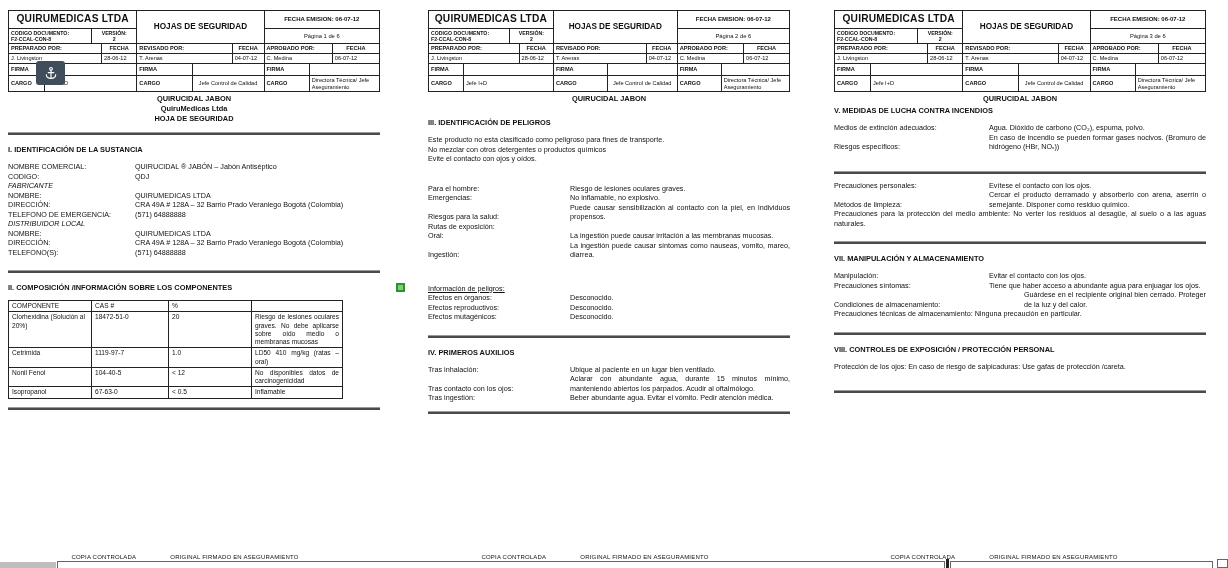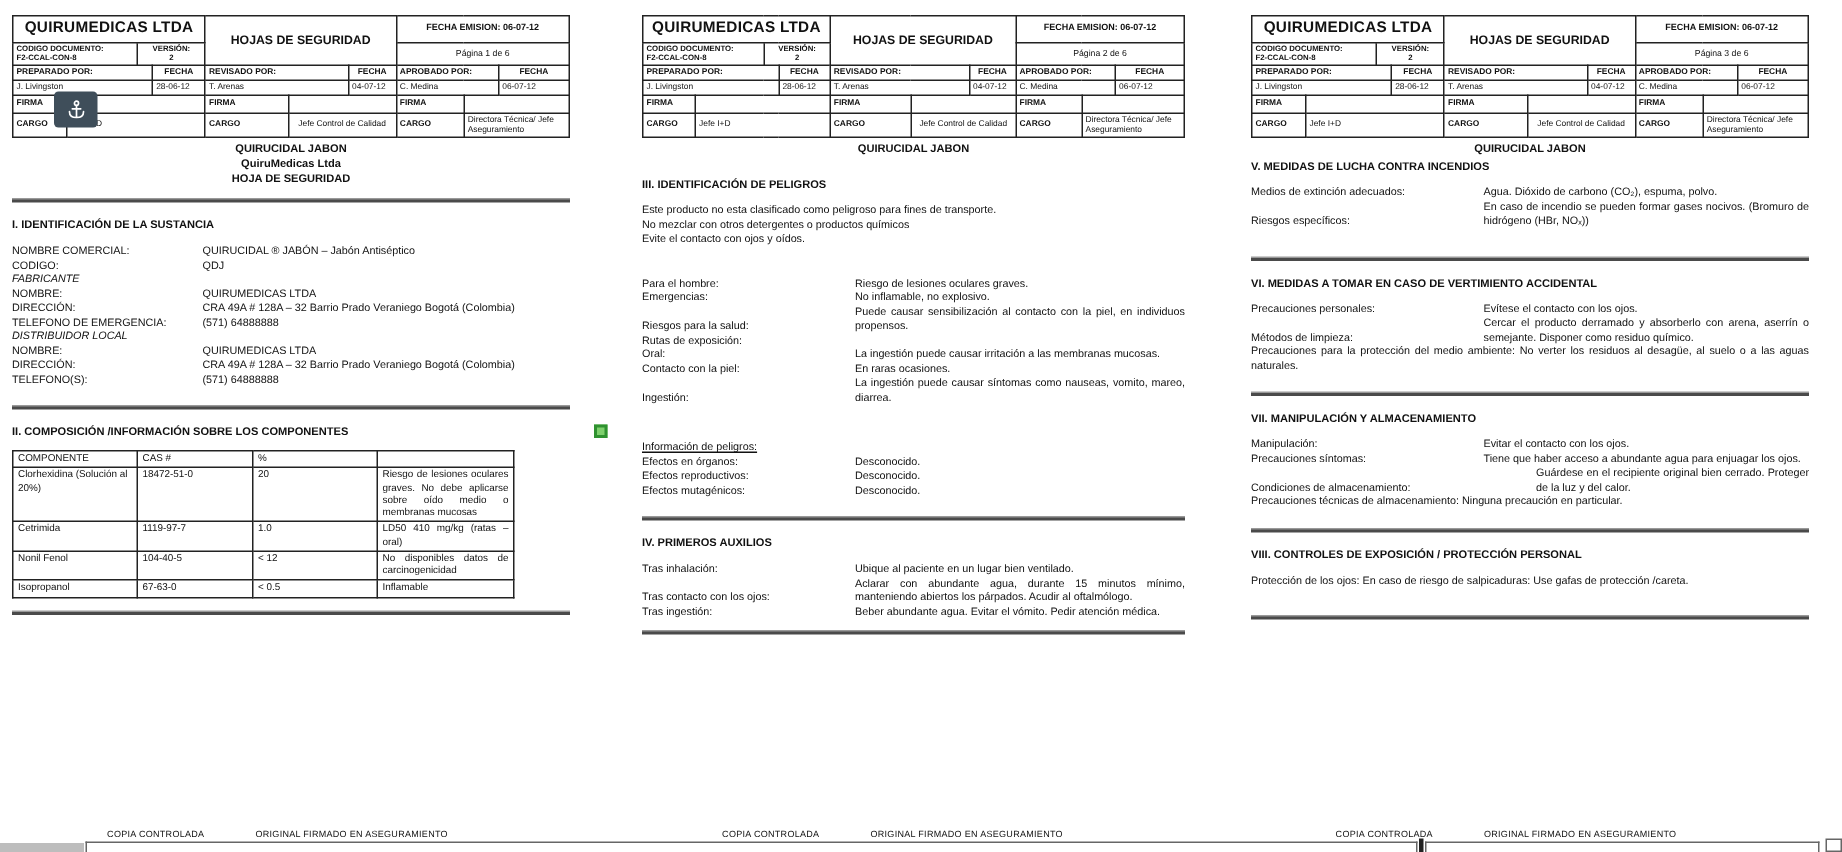--- a/index.html
+++ b/index.html
@@ -319,24 +319,20 @@
         </div>
       <div class="frow">
           <div class="lbl">Rutas de exposición:</div>
           <div class="val"></div>
         </div>
       <div class="frow">
           <div class="lbl">Oral:</div>
           <div class="val">La ingestión puede causar irritación a las membranas mucosas.</div>
         </div>
       <div class="frow">
-          <div class="lbl">Contacto con la piel:</div>
-          <div class="val">En raras ocasiones.</div>
-        </div>
-      <div class="frow">
           <div class="lbl">Ingestión:</div>
           <div class="val">La ingestión puede causar síntomas como nauseas, vomito, mareo, diarrea.</div>
         </div>
       <div class="frow mt8">
           <div class="lbl">Información de peligros:</div>
           <div class="val"></div>
         </div>
       <div class="frow">
           <div class="lbl">Efectos en órganos:</div>
           <div class="val">Desconocido.</div>
@@ -450,21 +446,20 @@
           <div class="lbl">Medios de extinción adecuados:</div>
           <div class="val">Agua. Dióxido de carbono (CO₂), espuma, polvo.</div>
         </div>
       <div class="frow mt10">
           <div class="lbl">Riesgos específicos:</div>
           <div class="val">En caso de incendio se pueden formar gases nocivos. (Bromuro de hidrógeno (HBr, NOₓ))</div>
         </div>
     </div>
 
     <div class="rule mt20"></div>
-    <div class="sec-title">VI. MEDIDAS A TOMAR EN CASO DE VERTIMIENTO ACCIDENTAL</div>
     <div class="bt">
       <div class="frow mt4">
           <div class="lbl">Precauciones personales:</div>
           <div class="val">Evítese el contacto con los ojos.</div>
         </div>
       <div class="frow mt10">
           <div class="lbl">Métodos de limpieza:</div>
           <div class="val">Cercar el producto derramado y absorberlo con arena, aserrín o semejante. Disponer como residuo químico.</div>
         </div>
       <div class="note mt10">Precauciones para la protección del medio ambiente: No verter los residuos al desagüe, al suelo o a las aguas naturales.</div>

